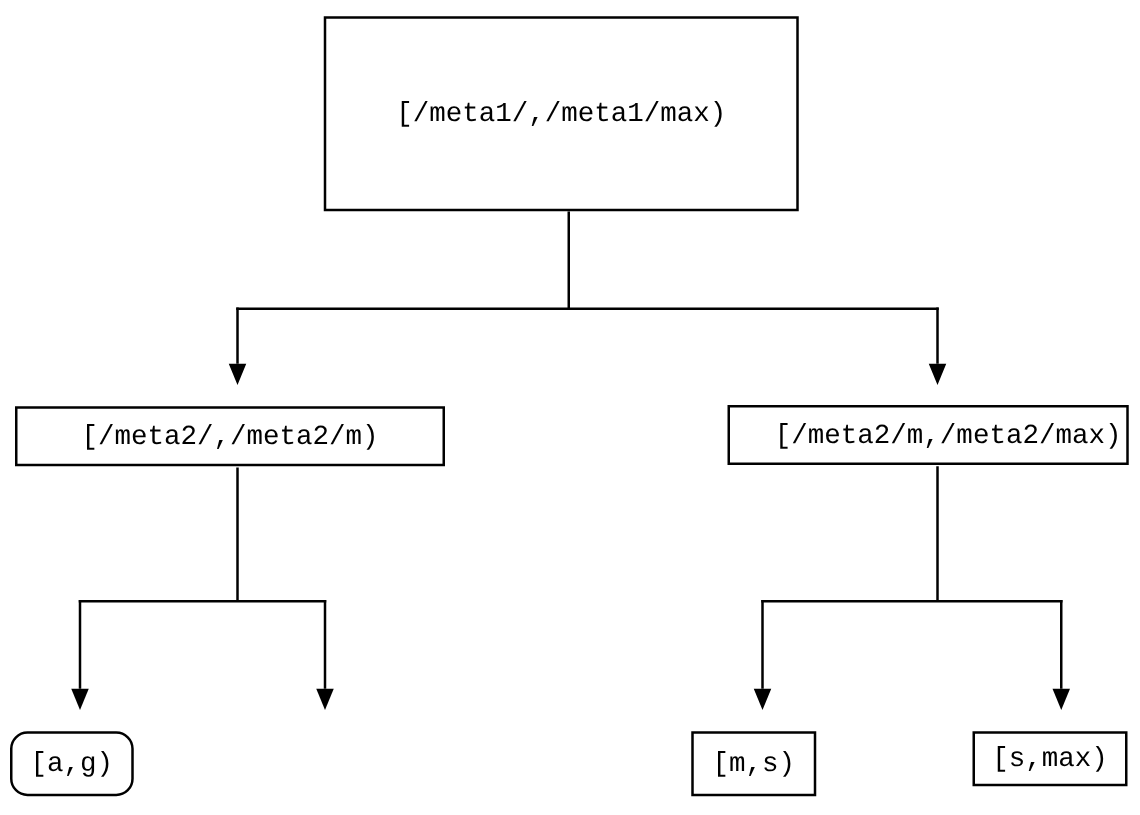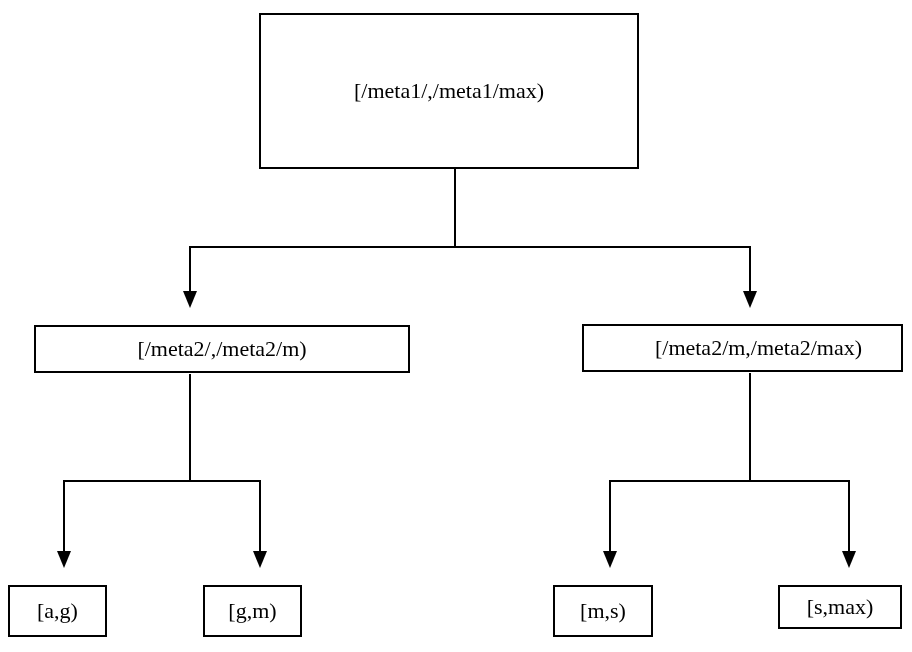--- a/index.html
+++ b/index.html
@@ -5,21 +5,21 @@
   html, body {
     margin: 0;
     padding: 0;
     background: #ffffff;
   }
   .canvas {
     position: relative;
     width: 912px;
     height: 652px;
     background: #ffffff;
-    font-family: Liberation Serif, serif;
+    font-family: Liberation Mono, monospace;
     overflow: hidden;
   }
   .edges {
     position: absolute;
     left: 0;
     top: 0;
     width: 912px;
     height: 652px;
   }
   .node {
@@ -29,23 +29,23 @@
     background: #ffffff;
     display: flex;
     align-items: center;
     justify-content: center;
     color: #000000;
     font-size: 22px;
     font-weight: normal;
     white-space: nowrap;
   }
   .node-root  { left: 259px; top: 13px;  width: 380px; height: 156px; }
-  .node-left  { left: 34px;  top: 325px; width: 376px; height: 48px; }
+  .node-left  { left: 12px;  top: 325px; width: 344px; height: 48px; }
   .node-right { left: 582px; top: 324px; width: 321px; height: 48px; padding-left: 32px; }
-  .node-leaf-ag   { left: 8px;   top: 585px; width: 99px;  height: 52px; }
+  .node-leaf-ag   { left: 8px;   top: 585px; width: 99px;  height: 52px; border-radius: 14px; }
   .node-leaf-gm   { left: 203px; top: 585px; width: 99px;  height: 52px; }
   .node-leaf-ms   { left: 553px; top: 585px; width: 100px; height: 52px; text-align: right; }
   .node-leaf-smax { left: 778px; top: 585px; width: 124px; height: 44px; }
 </style>
 </head>
 <body>
 
 <div class="canvas">
 
   <svg class="edges" width="912" height="652" viewBox="0 0 912 652" xmlns="http://www.w3.org/2000/svg" aria-hidden="true">
@@ -91,23 +91,20 @@
   </div>
 
   <div class="node node-right">
     <span>[/meta2/m,/meta2/max)</span>
   </div>
 
   <div class="node node-leaf-ag">
     <span>[a,g)</span>
   </div>
 
-  <div class="node node-leaf-gm">
-    <span>[g,m)</span>
-  </div>
 
   <div class="node node-leaf-ms">
     <span>[m,s)</span>
   </div>
 
   <div class="node node-leaf-smax">
     <span>[s,max)</span>
   </div>
 
 </div>

